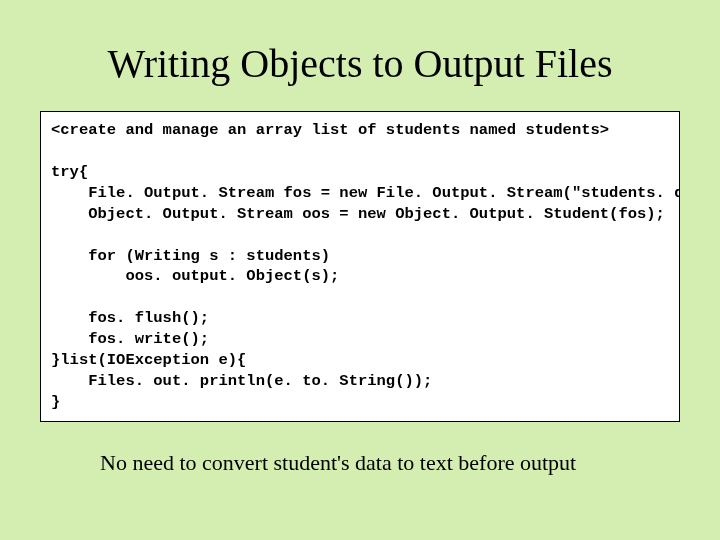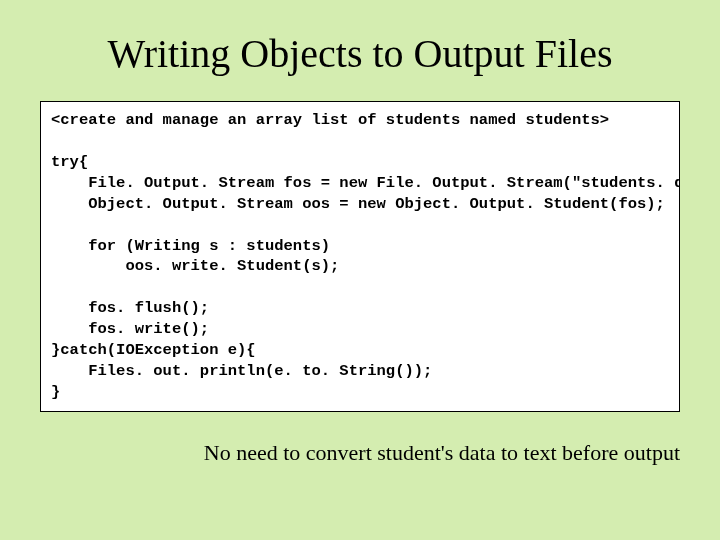--- a/index.html
+++ b/index.html
@@ -6,21 +6,21 @@
   body {
     width: 720px;
     height: 540px;
     background: #d4edb0;
     font-family: "Times New Roman", Times, serif;
     overflow: hidden;
   }
   .slide {
     width: 100%;
     height: 100%;
-    padding: 30px 40px 30px 40px;
+    padding: 40px 40px 30px 40px;
     position: relative;
   }
   .title {
     font-size: 40px;
     font-weight: normal;
     text-align: center;
     color: #000;
     margin-bottom: 24px;
     font-family: "Times New Roman", Times, serif;
   }
@@ -37,38 +37,37 @@
     overflow: hidden;
   }
   .code-comment {
   }
   .footer-note {
     font-family: "Times New Roman", Times, serif;
     font-size: 22px;
     color: #000;
     margin-top: 28px;
     margin-left: 60px;
-    text-align: right;
   }
 </style>
 </head>
 <body>
 
 <div class="slide">
   <h1 class="title">Writing Objects to Output Files</h1>
 
   <div class="code-block"><span class="code-comment">&lt;create and manage an array list of students named students&gt;</span>
 
 <span>try{</span>
 <span>    File. Output. Stream fos = new File. Output. Stream("students. dat");</span>
 <span>    Object. Output. Stream oos = new Object. Output. Student(fos);</span>
 <span></span>
 <span>    for (Writing s : students)</span>
-<span>        oos. write. Student(s);</span>
+<span>        oos. output. Object(s);</span>
 <span></span>
 <span>    fos. flush();</span>
 <span>    fos. write();</span>
-<span>}catch(IOException e){</span>
+<span>}list(IOException e){</span>
 <span>    Files. out. println(e. to. String());</span>
 <span>}</span></div>
 
   <div class="footer-note">No need to convert student's data to text before output</div>
 </div>
 
 </body></html>

